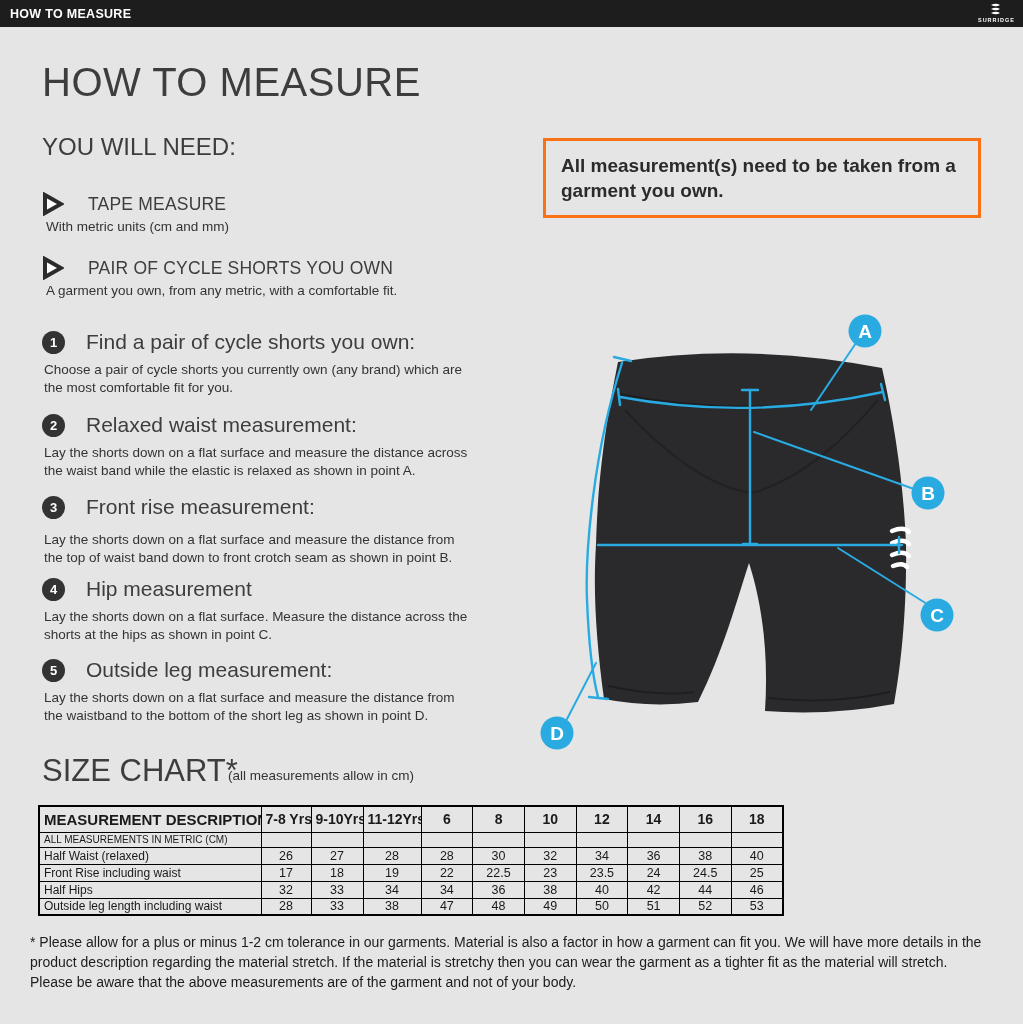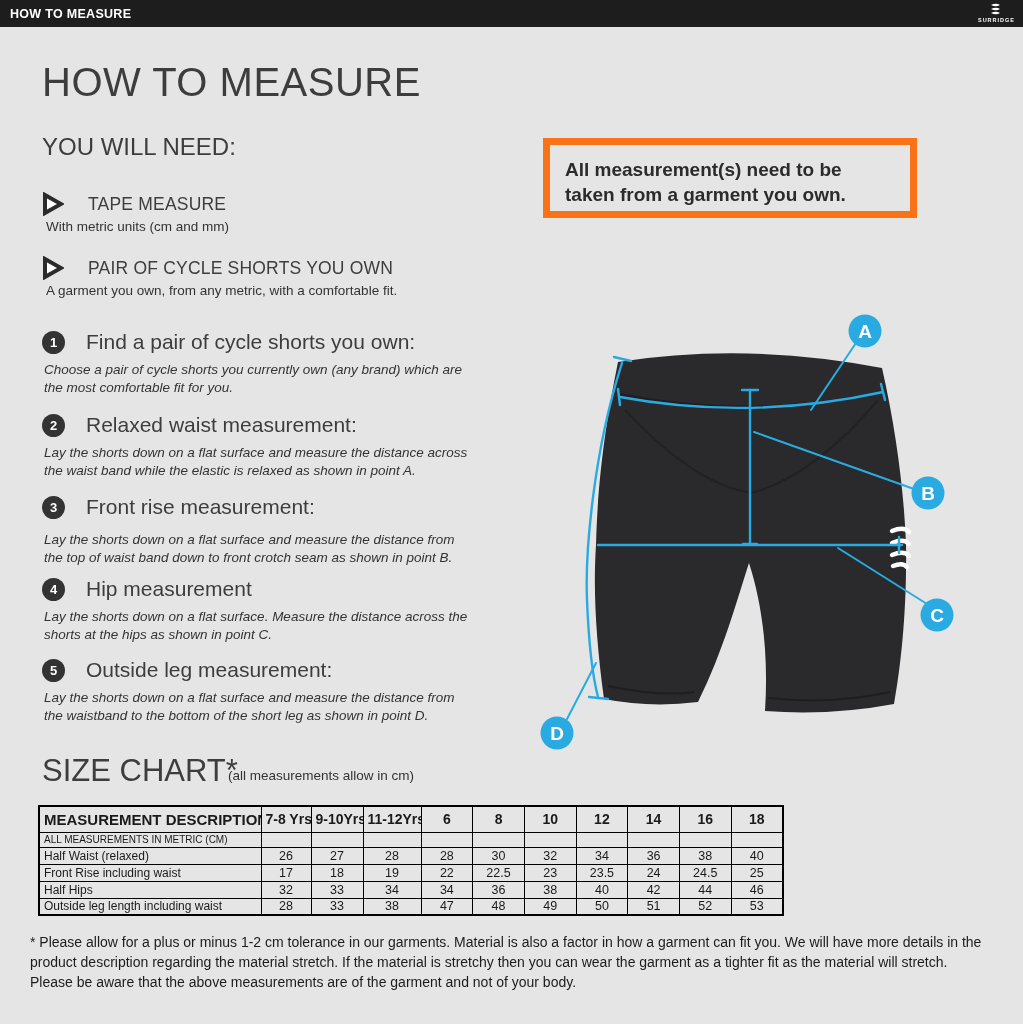--- a/index.html
+++ b/index.html
@@ -19,31 +19,31 @@
   .h1 { position:absolute; left:42px; top:60px; font-size:40px; color:#3d3d3d; letter-spacing:.5px; }
   .h2 { position:absolute; left:42px; top:133px; font-size:24px; color:#3d3d3d; }
 
   
   .need { position:absolute; left:42px; width:470px; }
   .need-row { display:flex; align-items:center; gap:24px; }
   .need-label { font-size:17.5px; color:#3d3d3d; letter-spacing:.2px; }
   .need-desc { font-size:13.5px; color:#333; margin:3px 0 0 4px; }
 
   
-  .note-box { position:absolute; left:543px; top:138px; width:374px; height:80px;
-    border:7px solid #f97316; padding:12px 15px; }
+  .note-box { position:absolute; left:543px; top:138px; width:438px; height:80px;
+    border:3px solid #f97316; padding:12px 15px; }
   .note-text { font-size:19px; font-weight:bold; color:#2b2b2b; line-height:1.32; }
 
   
   .step { position:absolute; left:42px; width:440px; }
   .step-head { display:flex; align-items:center; gap:9px; }
   .step-num { width:23px; height:23px; border-radius:50%; background:#333; color:#fff;
     font-size:13px; font-weight:bold; display:flex; align-items:center; justify-content:center; flex:0 0 23px; }
   .step-title { font-size:21px; color:#3d3d3d;margin-left:12px; }
-  .step-desc { font-size:13.5px; color:#333; line-height:1.3; margin:7px 0 0 2px; width:425px;font-style:italic; }
+  .step-desc { font-size:13.5px; color:#333; line-height:1.3; margin:7px 0 0 2px; width:425px; }
 
   
   .diagram { position:absolute; left:530px; top:300px; width:460px; height:460px; }
 
   
   .size-heading { position:absolute; left:42px; top:753px; font-size:31px; color:#3d3d3d; }
   .size-sub { position:absolute; left:228px; top:768px; font-size:13.5px; color:#333; }
 
   table.size { position:absolute; left:38px; top:805px; border-collapse:collapse;
     table-layout:fixed; width:744px; border:2px solid #000; }

